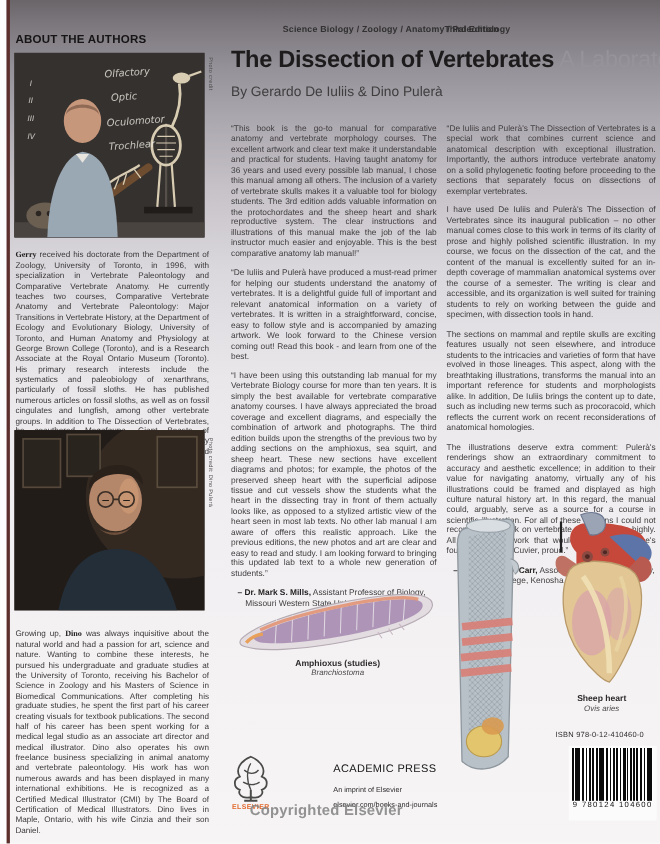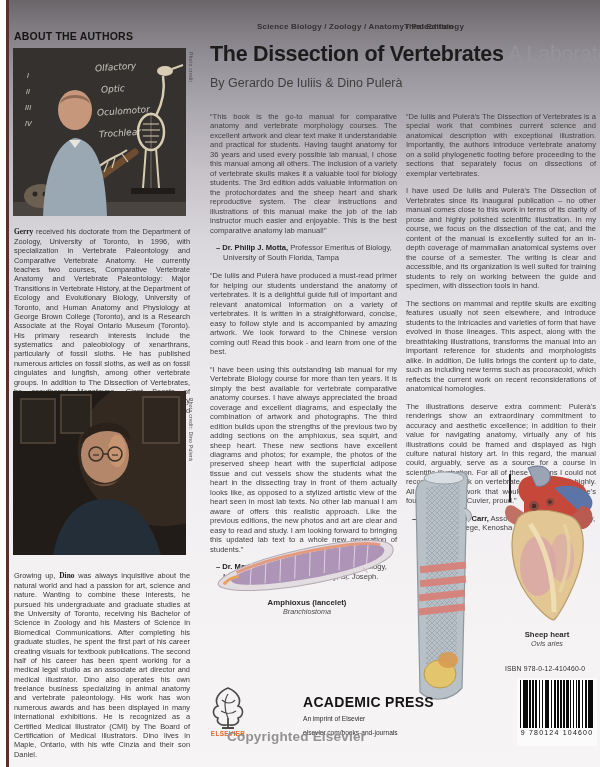--- a/index.html
+++ b/index.html
@@ -43,21 +43,21 @@
   .barcode-box{left:517px;top:678px;width:80px;height:68px;background:#fbfbfb;padding:2px 3px;box-sizing:border-box;}
   .bars{width:74px;height:48px;background-color:#fff;
     background-image:
       repeating-linear-gradient(90deg,#0a0a0a 0 1.5px,transparent 1.5px 3.1px),
       repeating-linear-gradient(90deg,transparent 0 4.8px,#0a0a0a 4.8px 6.4px,transparent 6.4px 10.7px);}
   .bc-digits{width:74px;text-align:center;font-size:7px;letter-spacing:1.2px;color:#111;margin-top:1px;}
   
   .elsevier-word{left:204px;top:730px;width:48px;text-align:center;font-size:6.3px;font-weight:bold;color:#e2672a;letter-spacing:.4px;}
   .ap-oval{left:256px;top:686px;width:40px;height:50px;border:2.5px solid #131313;border-radius:50%;display:flex;align-items:center;justify-content:center;background:transparent;}
   .ap-oval span{font-family:"Liberation Serif",serif;font-size:25px;color:#131313;letter-spacing:-7px;margin-right:6px;}
-  .ap-name{left:303px;top:694px;font-size:14px;font-weight:bold;color:#141414;letter-spacing:.3px;text-align:center;}
+  .ap-name{left:303px;top:694px;font-size:10px;font-weight:normal;color:#141414;letter-spacing:.3px;text-align:center;}
   .ap-imprint{left:303px;top:715px;font-size:6.6px;color:#2e2c2d;}
   .ap-url{left:303px;top:729px;font-size:6.6px;color:#2e2c2d;}
   .watermark{left:227px;top:729px;font-size:13.5px;font-weight:bold;color:#828282;opacity:.85;letter-spacing:.2px;}
 </style>
 </head>
 <body>
 
 <div id="cover">
 
   <div class="abs left-margin"></div>
@@ -126,21 +126,20 @@
       <path d="M90,63 h5" stroke="#3a2e26" stroke-width="1.5"></path>
       <path d="M80,64 h6 M99,64 h6" stroke="#241c16" stroke-width="1"></path>
     </svg>
   </div>
   <div class="abs credit" style="left:188px;top:398px;">Photo credit: Dino Pulerà</div>
 
   <p class="abs bio" style="top:564px;"><span>Growing up, </span><b>Dino</b><span> was always inquisitive about the natural world and had a passion for art, science and nature. Wanting to combine these interests, he pursued his undergraduate and graduate studies at the University of Toronto, receiving his Bachelor of Science in Zoology and his Masters of Science in Biomedical Communications. After completing his graduate studies, he spent the first part of his career creating visuals for textbook publications. The second half of his career has been spent working for a medical legal studio as an associate art director and medical illustrator. Dino also operates his own freelance business specializing in animal anatomy and vertebrate paleontology. His work has won numerous awards and has been displayed in many international exhibitions. He is recognized as a Certified Medical Illustrator (CMI) by The Board of Certification of Medical Illustrators. Dino lives in Maple, Ontario, with his wife Cinzia and their son Daniel.</span></p>
 
   <div class="abs col" id="midcol">
     <p>“This book is the go-to manual for comparative anatomy and vertebrate morphology courses. The excellent artwork and clear text make it understandable and practical for students. Having taught anatomy for 36 years and used every possible lab manual, I chose this manual among all others. The inclusion of a variety of vertebrate skulls makes it a valuable tool for biology students. The 3rd edition adds valuable information on the protochordates and the sheep heart and shark reproductive system. The clear instructions and illustrations of this manual make the job of the lab instructor much easier and enjoyable. This is the best comparative anatomy lab manual!”</p>
-    <p class="att"><b>– Dr. Philip J. Motta,</b><span> Professor Emeritus of Biology,</span><span class="l2">University of South Florida, Tampa</span></p>
     <p>“De Iuliis and Pulerà have produced a must-read primer for helping our students understand the anatomy of vertebrates. It is a delightful guide full of important and relevant anatomical information on a variety of vertebrates. It is written in a straightforward, concise, easy to follow style and is accompanied by amazing artwork. We look forward to the Chinese version coming out! Read this book - and learn from one of the best.</p>
     <p>“I have been using this outstanding lab manual for my Vertebrate Biology course for more than ten years. It is simply the best available for vertebrate comparative anatomy courses. I have always appreciated the broad coverage and excellent diagrams, and especially the combination of artwork and photographs. The third edition builds upon the strengths of the previous two by adding sections on the amphioxus, sea squirt, and sheep heart. These new sections have excellent diagrams and photos; for example, the photos of the preserved sheep heart with the superficial adipose tissue and cut vessels show the students what the heart in the dissecting tray in front of them actually looks like, as opposed to a stylized artistic view of the heart seen in most lab texts. No other lab manual I am aware of offers this realistic approach. Like the previous editions, the new photos and art are clear and easy to read and study. I am looking forward to bringing this updated lab text to a whole new generation of students.”</p>
     <p class="att"><b>– Dr. Mark S. Mills,</b><span> Assistant Professor of Biology,</span><span class="l2">Missouri Western State University, St. Joseph.</span></p>
   </div>
 
   <div class="abs col" id="rightcol">
     <p>“De Iuliis and Pulerà's The Dissection of Vertebrates is a special work that combines current science and anatomical description with exceptional illustration. Importantly, the authors introduce vertebrate anatomy on a solid phylogenetic footing before proceeding to the sections that separately focus on dissections of exemplar vertebrates.</p>
     <p>I have used De Iuliis and Pulerà's The Dissection of Vertebrates since its inaugural publication – no other manual comes close to this work in terms of its clarity of prose and highly polished scientific illustration. In my course, we focus on the dissection of the cat, and the content of the manual is excellently suited for an in-depth coverage of mammalian anatomical systems over the course of a semester. The writing is clear and accessible, and its organization is well suited for training students to rely on working between the guide and specimen, with dissection tools in hand.</p>
     <p>The sections on mammal and reptile skulls are exciting features usually not seen elsewhere, and introduce students to the intricacies and varieties of form that have evolved in those lineages. This aspect, along with the breathtaking illustrations, transforms the manual into an important reference for students and morphologists alike. In addition, De Iuliis brings the content up to date, such as including new terms such as procoracoid, which reflects the current work on recent reconsiderations of anatomical homologies.</p>
     <p>The illustrations deserve extra comment: Pulerà's renderings show an extraordinary commitment to accuracy and aesthetic excellence; in addition to their value for navigating anatomy, virtually any of his illustrations could be framed and displayed as high culture natural history art. In this regard, the manual could, arguably, serve as a source for a course in scientific illustration. For all of these reasons I could not recommend a work on vertebrate anatomy more highly. All told, it is a work that would make the science's founder, Georges Cuvier, proud.”</p>
@@ -155,21 +154,21 @@
         <g stroke="#ece6ea" stroke-width="0.8" opacity="0.9">
           <path d="M40,28 l-4,22 M55,26 l-4,24 M70,24 l-4,26 M85,23 l-4,26 M100,22 l-4,26 M115,21 l-4,26 M130,21 l-4,25 M145,22 l-4,23 M158,24 l-4,20"></path>
         </g>
         <path d="M24,36 C60,24 150,17 170,26" stroke="#e29374" stroke-width="3" fill="none" opacity="0.9"></path>
         <path d="M10,46 C14,42 20,40 26,40" stroke="#e8a05a" stroke-width="3" fill="none"></path>
         <path d="M150,46 l4,6 M140,49 l3,6 M130,51 l3,6" stroke="#c9b8c4" stroke-width="1"></path>
       </g>
     </svg>
   </div>
   <div class="abs spec-label" style="left:212px;top:598px;width:190px;">
-    <b>Amphioxus (lancelet)</b>
+    <b>Amphioxus (studies)</b>
     <i>Branchiostoma</i>
   </div>
 
   <div class="abs" style="left:402px;top:468px;width:80px;height:236px;">
     <svg width="80" height="236" viewBox="0 0 80 236">
       <defs>
         <pattern id="mesh" width="5" height="5" patternUnits="userSpaceOnUse">
           <path d="M0,0 L5,5 M5,0 L0,5" stroke="#89939b" stroke-width="0.6"></path>
         </pattern>
       </defs>

